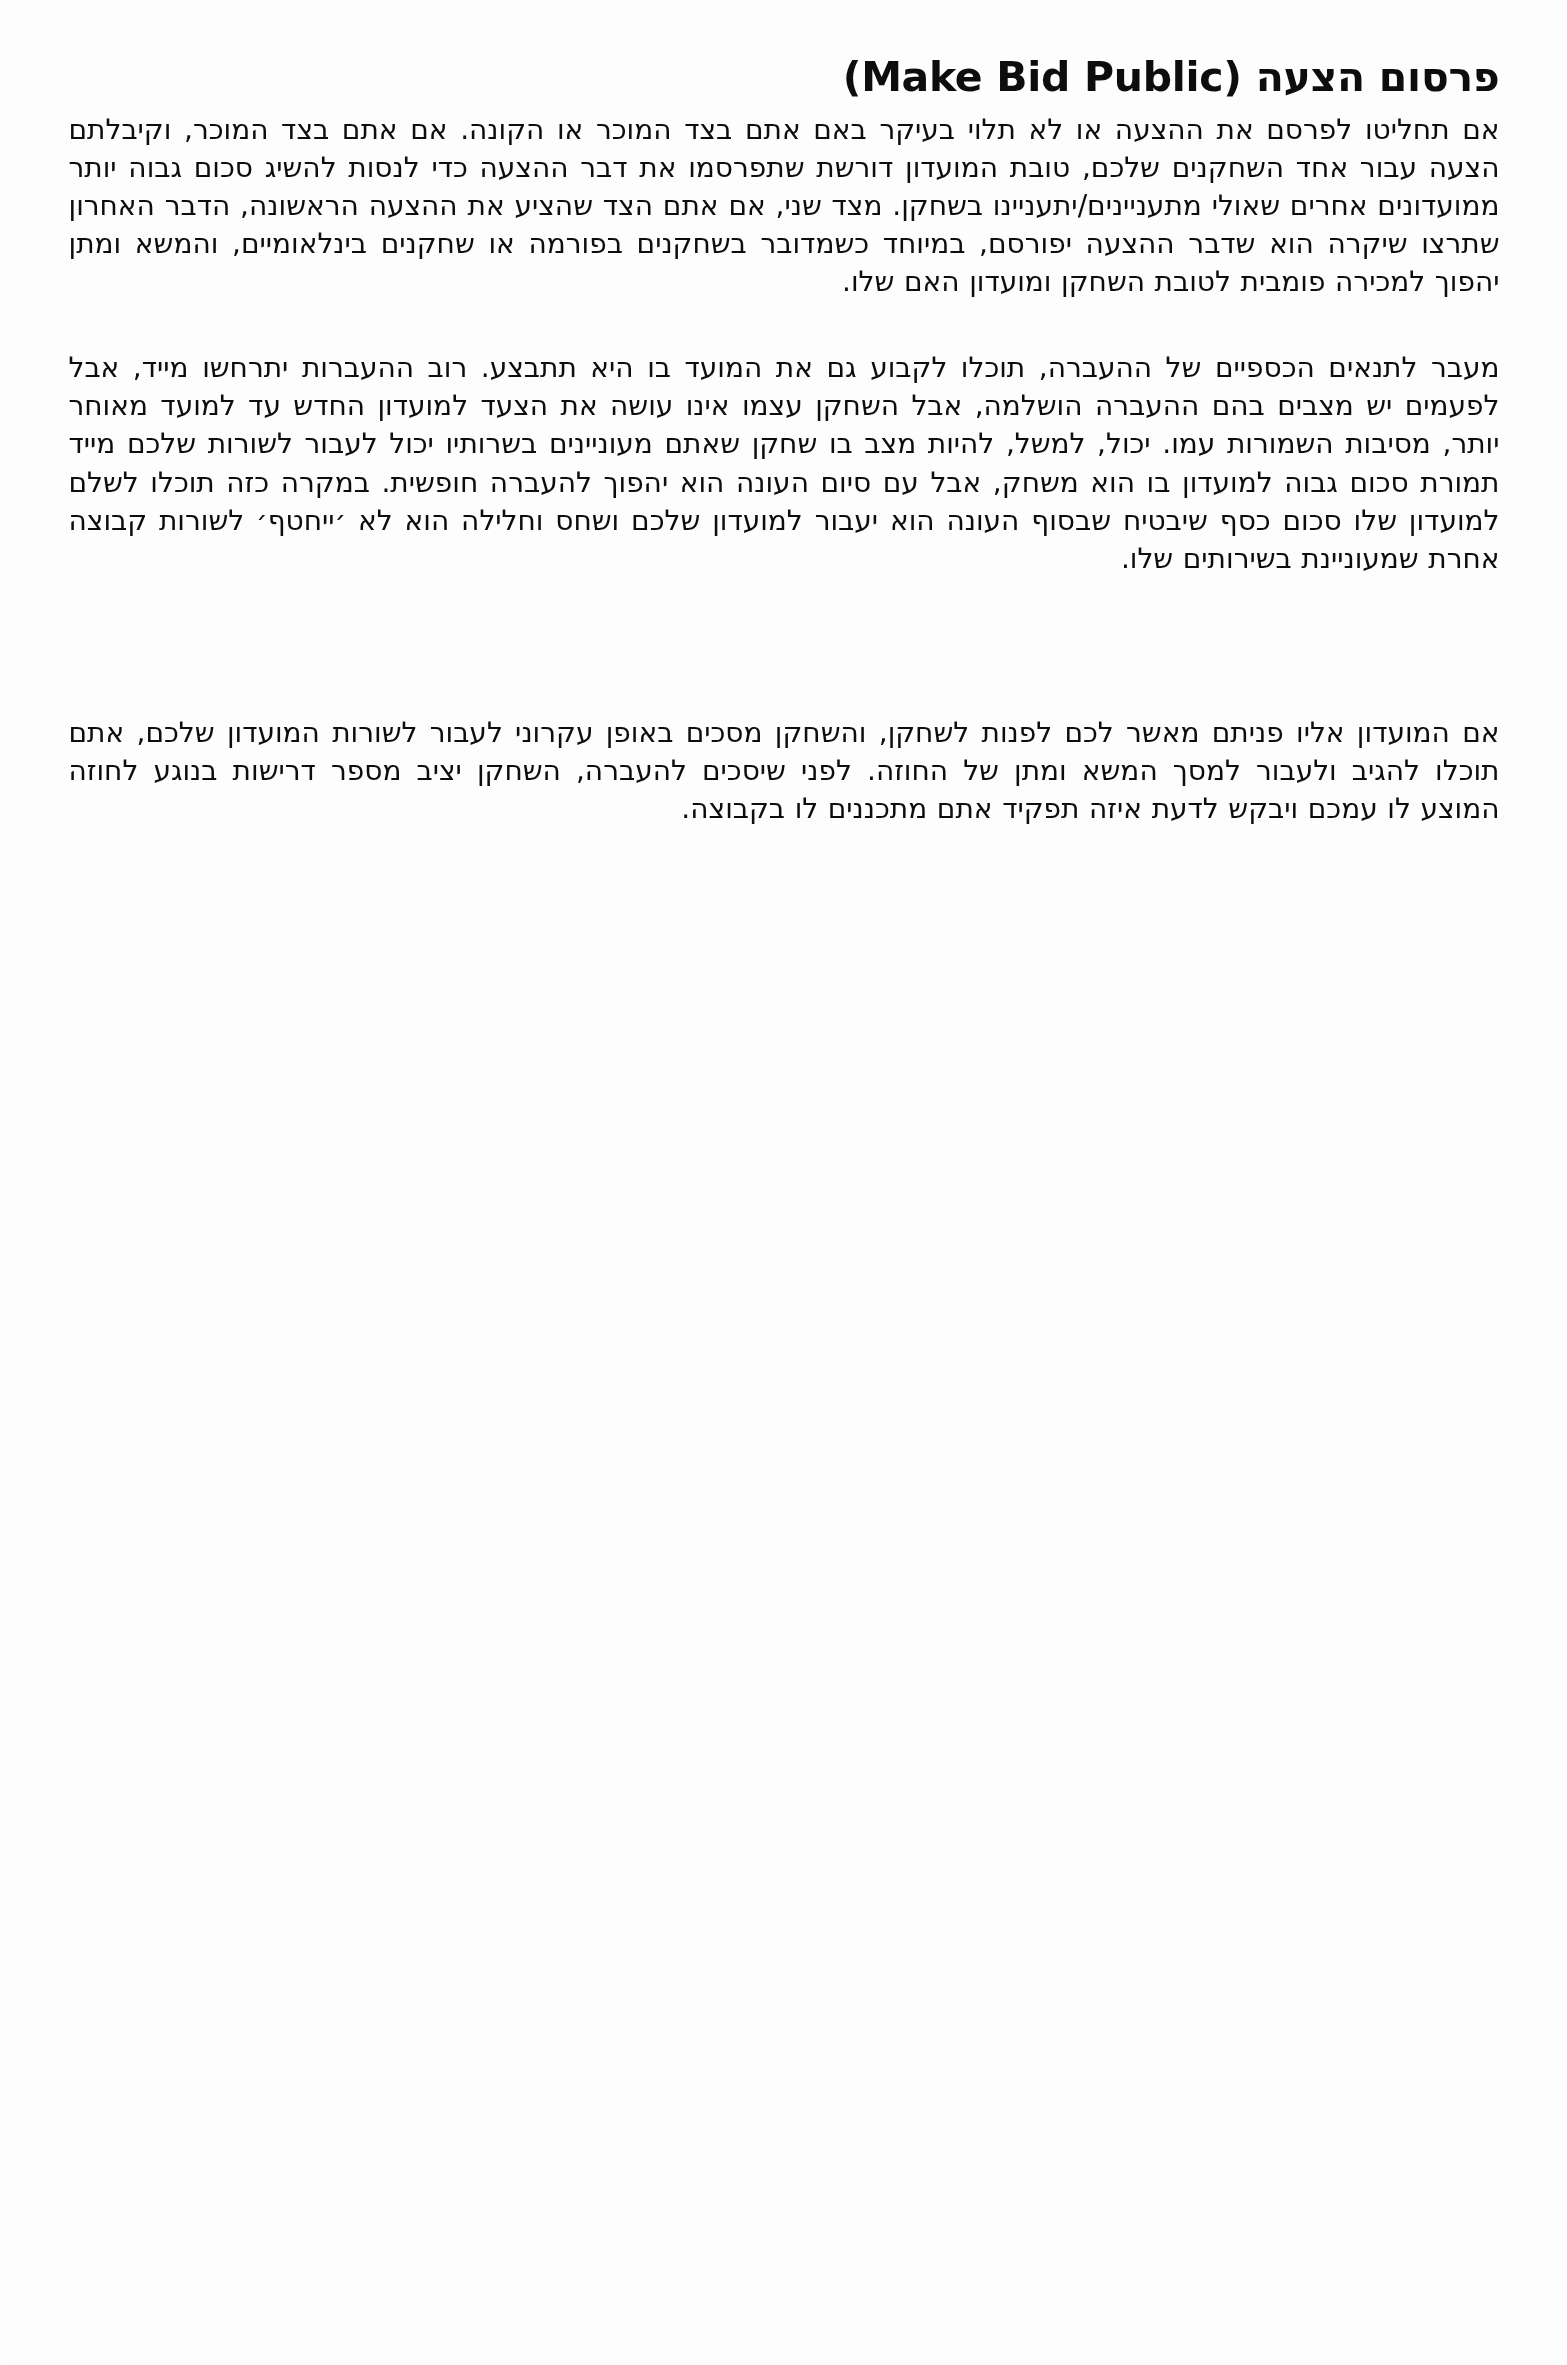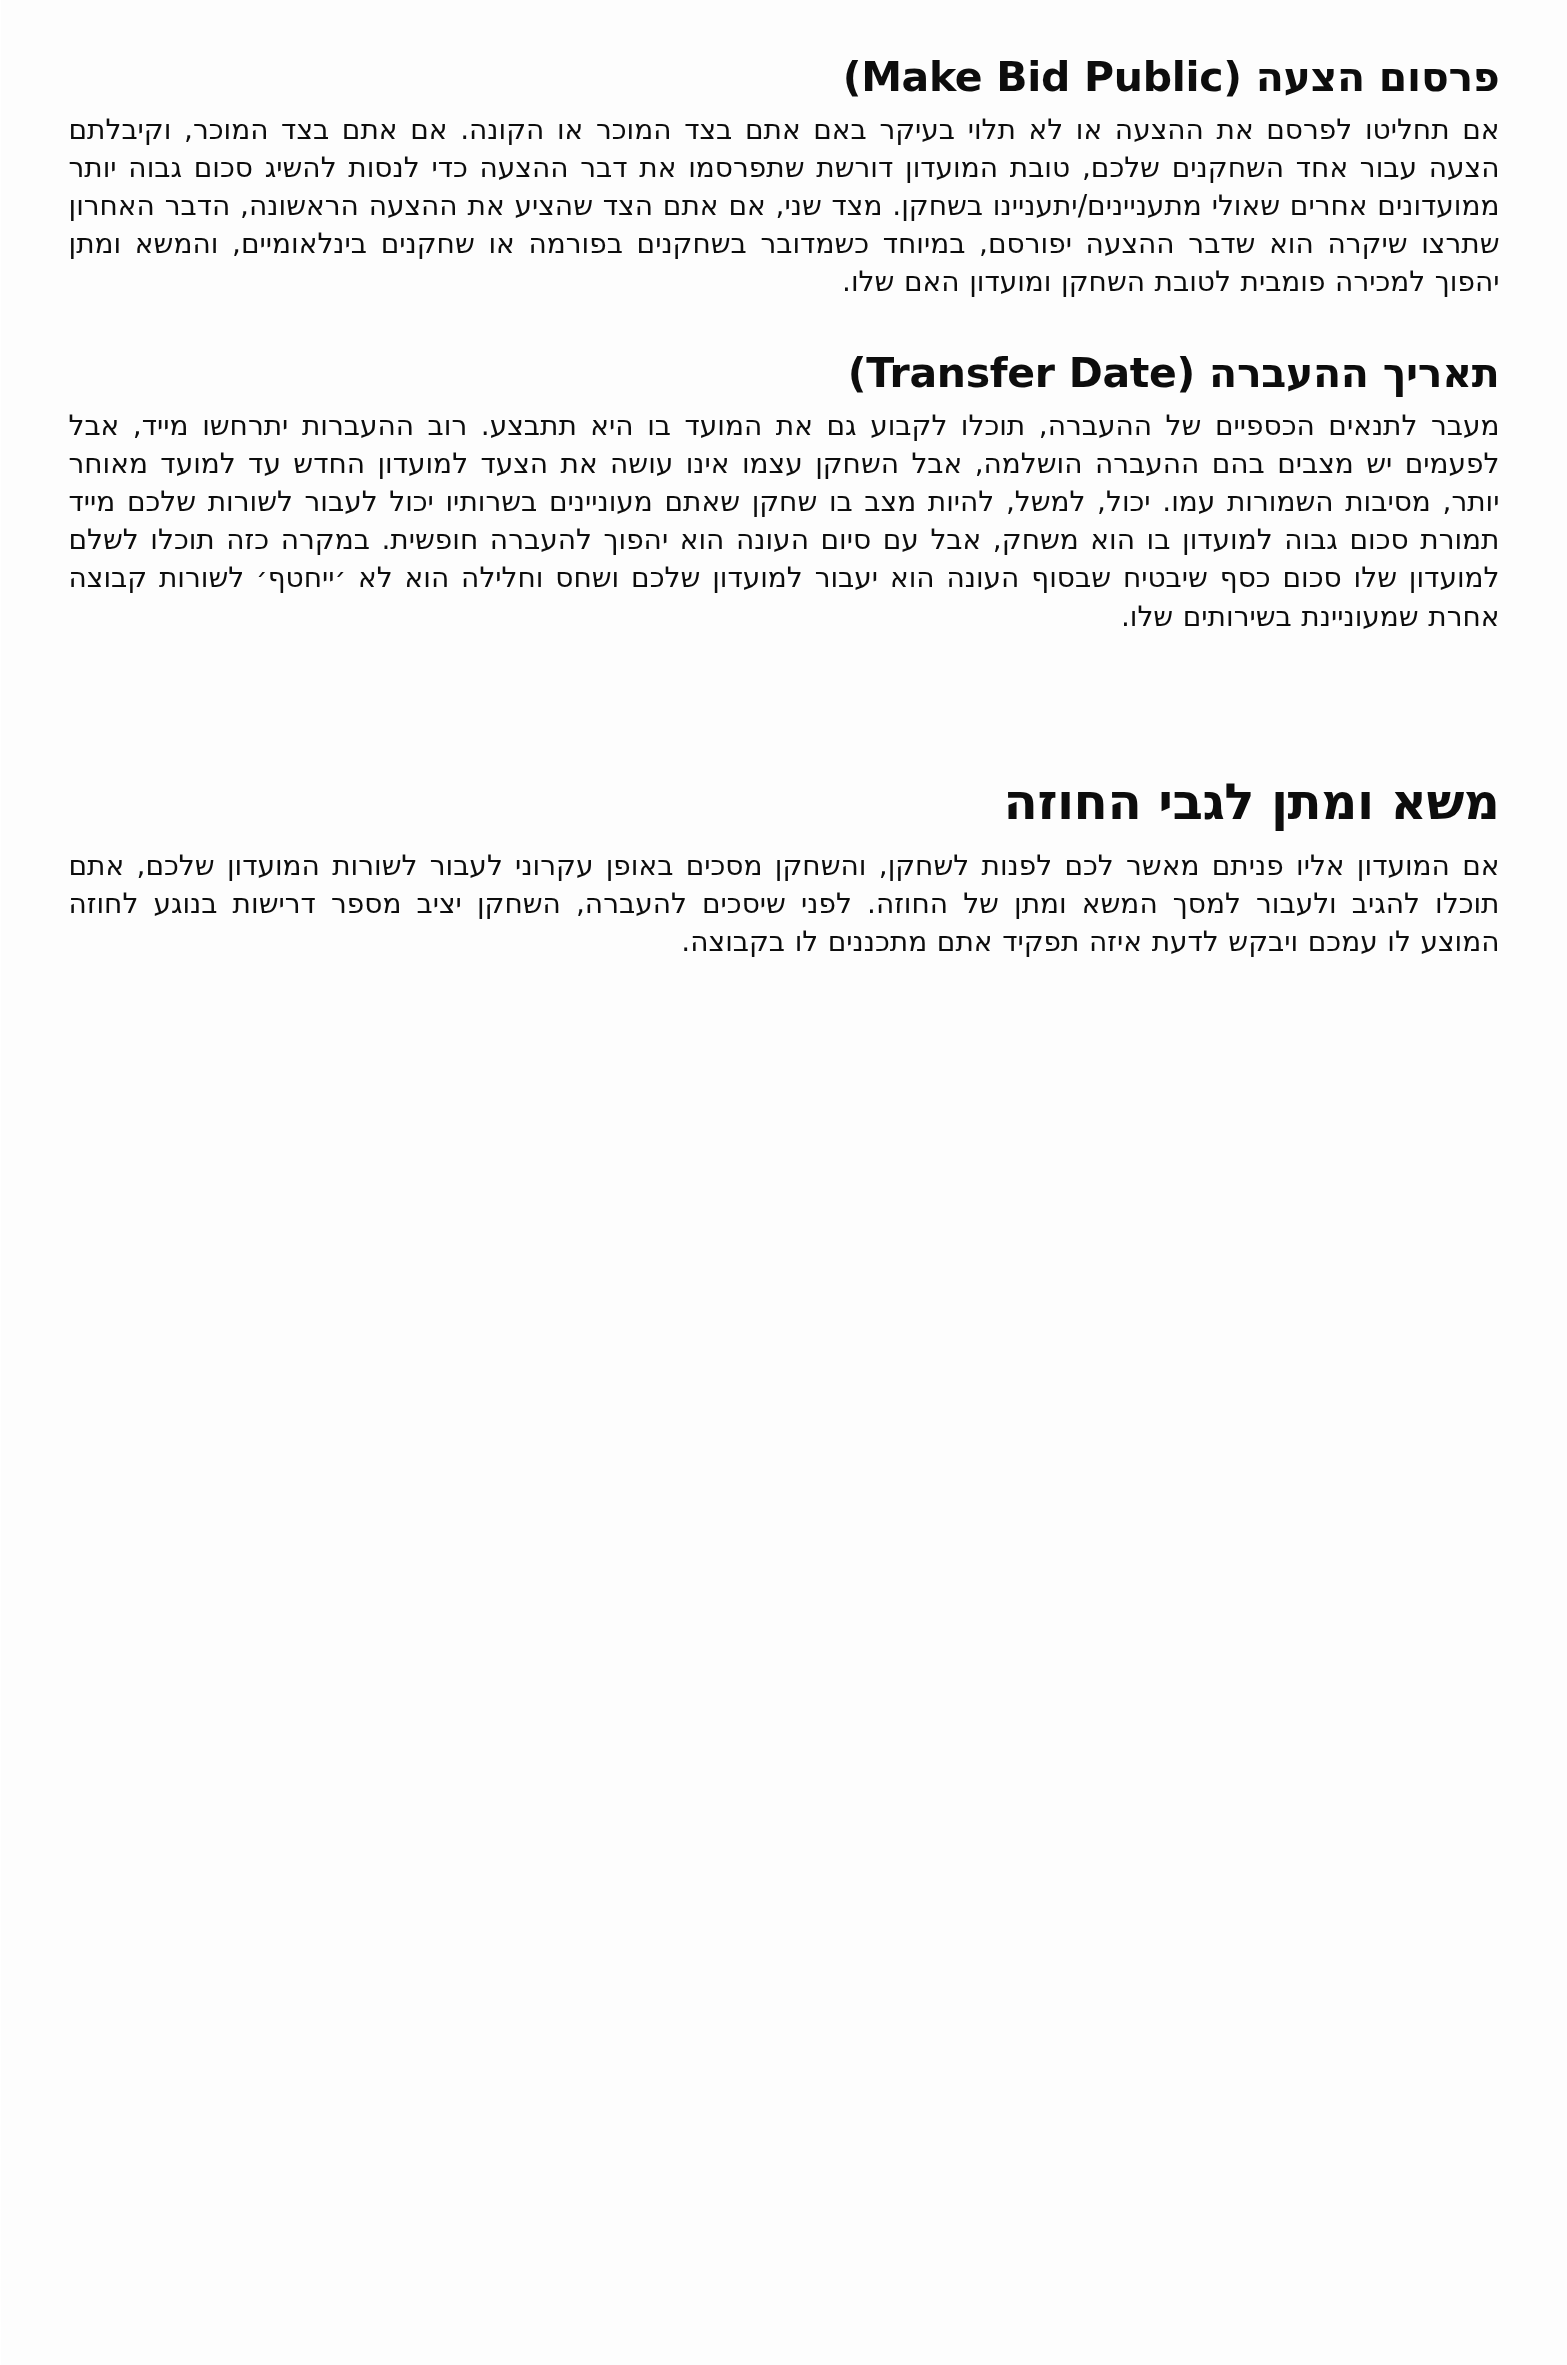--- a/index.html
+++ b/index.html
@@ -66,26 +66,24 @@
   <div class="content">
 
     <section class="block">
       <h2 class="section-heading">פרסום הצעה (Make Bid Public)</h2>
       <p class="body-text">אם תחליטו לפרסם את ההצעה או לא תלוי בעיקר באם אתם בצד המוכר או הקונה. אם אתם בצד המוכר, וקיבלתם הצעה עבור אחד השחקנים שלכם, טובת המועדון דורשת שתפרסמו את דבר ההצעה כדי לנסות להשיג סכום גבוה יותר ממועדונים אחרים שאולי מתעניינים/יתעניינו בשחקן. מצד שני, אם אתם הצד שהציע את ההצעה הראשונה, הדבר האחרון שתרצו שיקרה הוא שדבר ההצעה יפורסם, במיוחד כשמדובר בשחקנים בפורמה או שחקנים בינלאומיים, והמשא ומתן יהפוך למכירה פומבית לטובת השחקן ומועדון האם שלו.</p>
     </section>
 
     <div class="gap-small"></div>
 
     <section class="block">
-      <h2 class="section-heading">תאריך ההעברה (Transfer Date)</h2>
       <p class="body-text">מעבר לתנאים הכספיים של ההעברה, תוכלו לקבוע גם את המועד בו היא תתבצע. רוב ההעברות יתרחשו מייד, אבל לפעמים יש מצבים בהם ההעברה הושלמה, אבל השחקן עצמו אינו עושה את הצעד למועדון החדש עד למועד מאוחר יותר, מסיבות השמורות עמו. יכול, למשל, להיות מצב בו שחקן שאתם מעוניינים בשרותיו יכול לעבור לשורות שלכם מייד תמורת סכום גבוה למועדון בו הוא משחק, אבל עם סיום העונה הוא יהפוך להעברה חופשית. במקרה כזה תוכלו לשלם למועדון שלו סכום כסף שיבטיח שבסוף העונה הוא יעבור למועדון שלכם ושחס וחלילה הוא לא ׳ייחטף׳ לשורות קבוצה אחרת שמעוניינת בשירותים שלו.</p>
     </section>
 
     <div class="gap-large"></div>
 
     <section class="block">
-      <h1 class="main-heading">משא ומתן לגבי החוזה</h1>
       <p class="body-text">אם המועדון אליו פניתם מאשר לכם לפנות לשחקן, והשחקן מסכים באופן עקרוני לעבור לשורות המועדון שלכם, אתם תוכלו להגיב ולעבור למסך המשא ומתן של החוזה. לפני שיסכים להעברה, השחקן יציב מספר דרישות בנוגע לחוזה המוצע לו עמכם ויבקש לדעת איזה תפקיד אתם מתכננים לו בקבוצה.</p>
     </section>
 
   </div>
 </div>
 
 
 </body></html>

